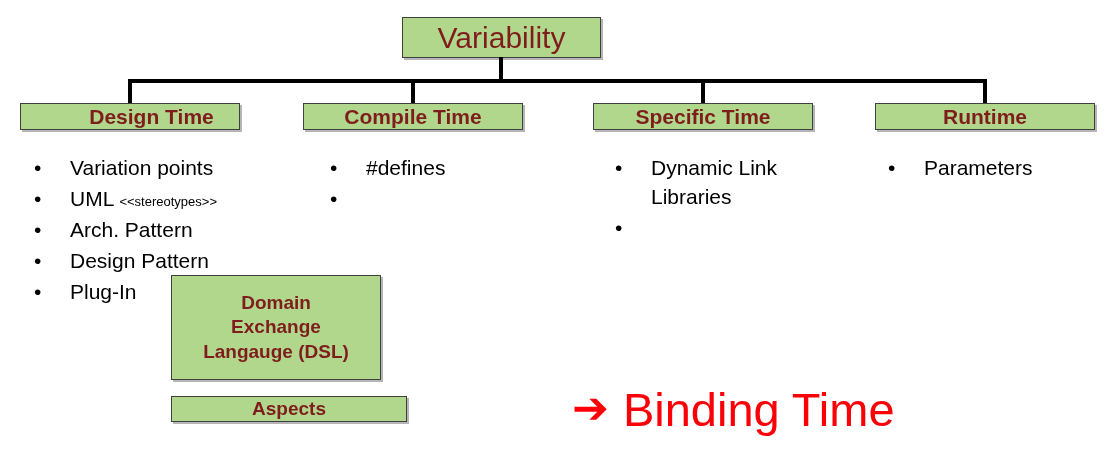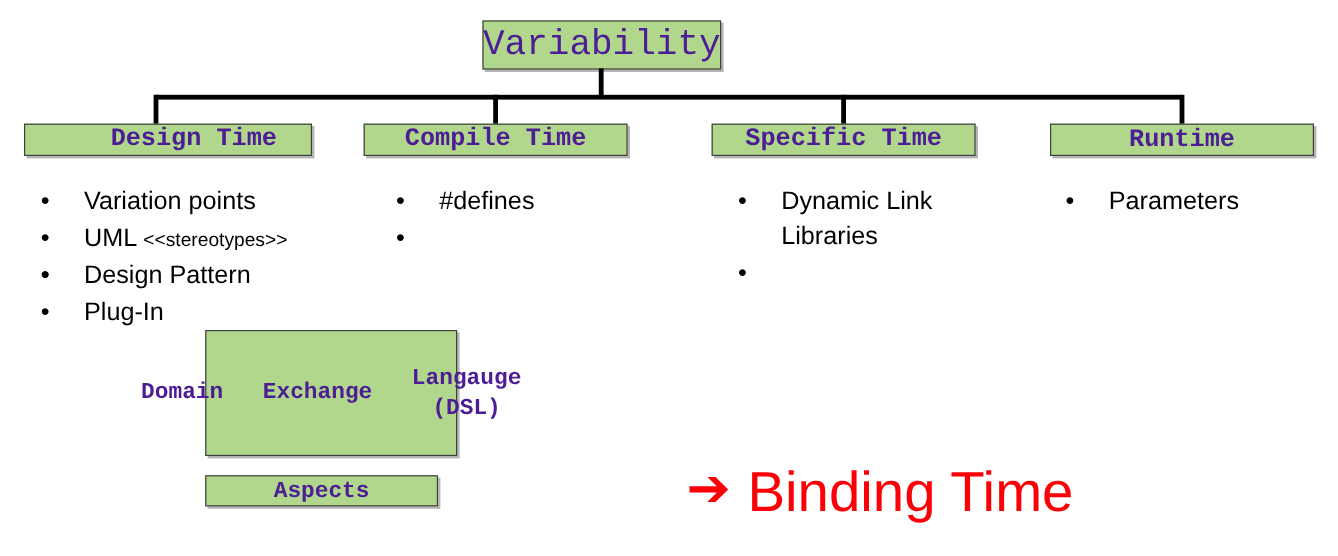--- a/index.html
+++ b/index.html
@@ -24,37 +24,36 @@
   .gbox {
     position: absolute;
     box-sizing: border-box;
     background: #b0d78c;
     border: 1px solid #404040;
     box-shadow: 2px 2px 0 0 rgba(120,120,120,0.55);
     display: flex;
     align-items: center;
     justify-content: center;
     text-align: center;
-    color: #4c1d95;
-    font-family: Liberation Mono, monospace;
+    color: #7f1d1d;
   }
   .gbox.root {
     font-size: 30px;
     font-weight: 400;
     letter-spacing: 0px;
   }
   .gbox.cat {
     font-size: 21px;
     font-weight: bold;
   }
   .gbox.extra {
     font-size: 19px;
     font-weight: bold;
     line-height: 1.28;
-    gap: 33px;
+    flex-direction: column;
   }
 
   
   .line {
     position: absolute;
     background: #000000;
   }
   .vline { width: 4px; }
   .hline { height: 4px; }
 
@@ -74,21 +73,21 @@
     margin: 0 0 2px 0;
   }
   .bullets li .dot {
     position: absolute;
     left: 10px;
     top: 0;
     font-size: 21px;
     line-height: 1.38;
   }
   .small-tag {
-    font-size: 16px;
+    font-size: 13px;
     vertical-align: baseline;
   }
 
   
   #binding-time {
     position: absolute;
     color: #fb0007;
     font-size: 47px;
     font-weight: 400;
     white-space: nowrap;
@@ -112,21 +111,21 @@
     <span>Variability</span>
   </div>
 
   <div class="line vline" style="left:499px; top:57px; width:4px; height:24px;"></div>
   <div class="line hline" style="left:129px; top:79px; width:856px; height:4px;"></div>
   <div class="line vline" style="left:128px; top:79px; width:4px; height:25px;"></div>
   <div class="line vline" style="left:411px; top:79px; width:4px; height:25px;"></div>
   <div class="line vline" style="left:701px; top:79px; width:4px; height:25px;"></div>
   <div class="line vline" style="left:983px; top:79px; width:4px; height:25px;"></div>
 
-  <div class="gbox cat" style="left:20px; top:103px; width:240px; height:27px;padding-left:43px;">
+  <div class="gbox cat" style="left:20px; top:103px; width:220px; height:27px;padding-left:43px;">
     <span>Design Time</span>
   </div>
   <div class="gbox cat" style="left:303px; top:103px; width:220px; height:27px;justify-content:center;">
     <span>Compile Time</span>
   </div>
   <div class="gbox cat" style="left:593px; top:103px; width:220px; height:27px;">
     <span>Specific Time</span>
   </div>
   <div class="gbox cat" style="left:875px; top:103px; width:220px; height:27px;align-items:flex-end;">
     <span>Runtime</span>
@@ -136,20 +135,21 @@
     <li>
       <span class="dot">•</span>
       <span>Variation points</span>
     </li>
     <li>
       <span class="dot">•</span>
       <span>UML </span><span class="small-tag">&lt;&lt;stereotypes&gt;&gt;</span>
     </li>
     <li>
       <span class="dot">•</span>
+      <span>Arch. Pattern</span>
     </li>
     <li>
       <span class="dot">•</span>
       <span>Design Pattern</span>
     </li>
     <li>
       <span class="dot">•</span>
       <span>Plug-In</span>
     </li>
   </ul>
@@ -180,21 +180,21 @@
       <span>Parameters</span>
     </li>
   </ul>
 
   <div class="gbox extra" style="left:171px; top:275px; width:210px; height:105px;">
     <span>Domain</span>
     <span>Exchange</span>
     <span>Langauge (DSL)</span>
   </div>
 
-  <div class="gbox extra" style="left:171px; top:396px; width:194px; height:26px;align-items:center;">
+  <div class="gbox extra" style="left:171px; top:396px; width:236px; height:26px;align-items:center;">
     <span>Aspects</span>
   </div>
 
   <div id="binding-time" style="left:572px; top:382px;">
     <span class="arrow">➔</span>
     <span>Binding Time</span>
   </div>
 
 </div>
 

